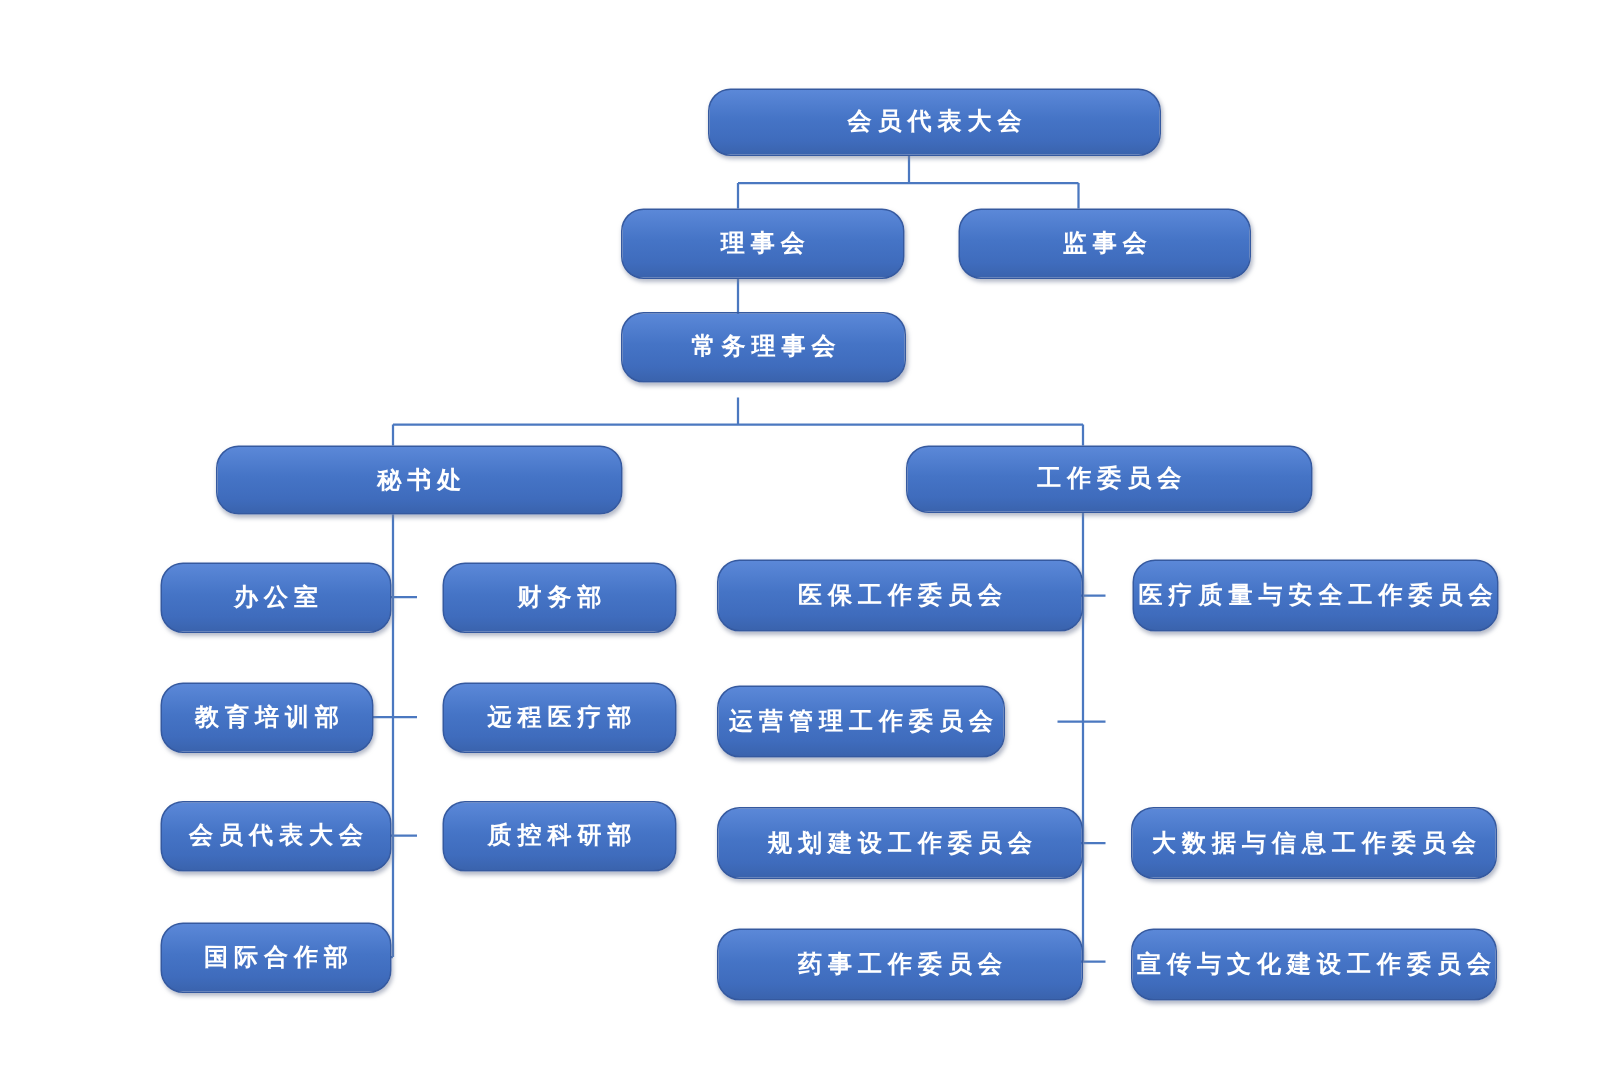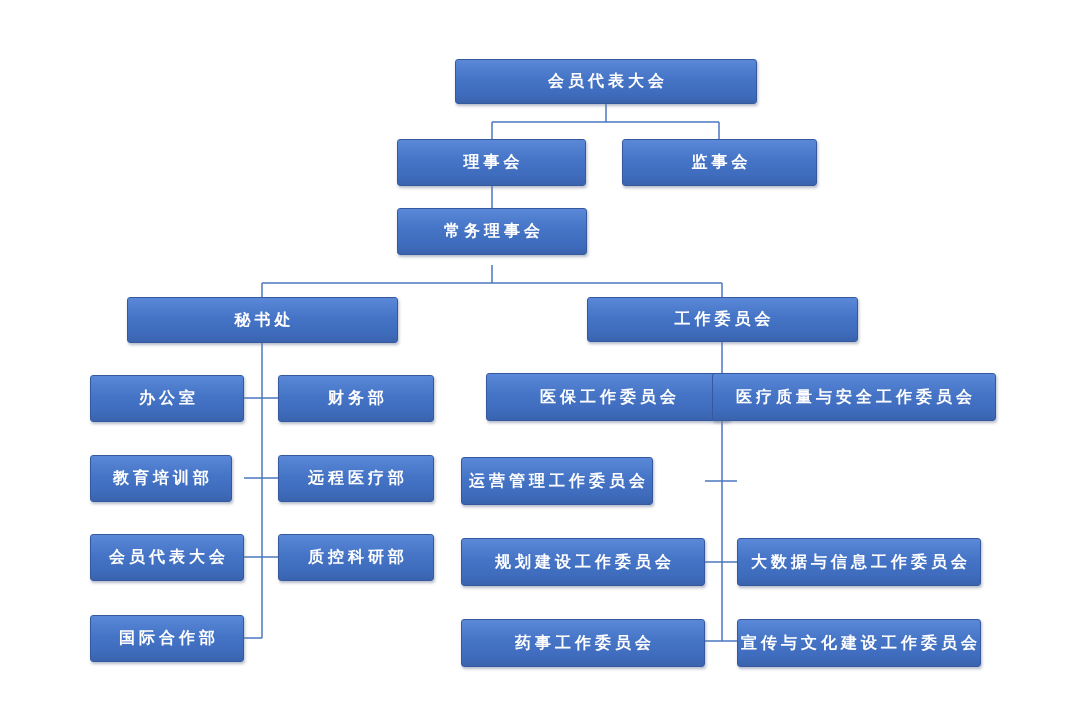--- a/index.html
+++ b/index.html
@@ -31,22 +31,23 @@
     justify-content: center;
     color: #ffffff;
     font-weight: bold;
     font-size: 16px;
     letter-spacing: 4px;
     padding-left: 4px; 
     white-space: nowrap;
     text-align: center;
     background: linear-gradient(180deg, #5b88d8 0%, #4574c6 45%, #3f6cbd 78%, #3a63ad 100%);
     border: 1.5px solid #35599f;
-    border-radius: 3px;
+    border-radius: 15px;
     box-shadow: 1px 2px 3px rgba(120, 130, 155, 0.55);
+    margin-left: 17px;
   }
 </style>
 </head>
 <body>
 
 <div class="canvas">
 
   <svg class="connectors" viewBox="0 0 1068 728" xmlns="http://www.w3.org/2000/svg">
     <path d="M606 104 V122 M492 122 H719 M492 122 V139 M719 122 V139
              M492 186 V218
@@ -76,23 +77,23 @@
   <div class="node" style="left:90px;  top:455px; width:142px; height:47px">教育培训部</div>
 
   <div class="node" style="left:278px; top:455px; width:156px; height:47px">远程医疗部</div>
 
   <div class="node" style="left:90px;  top:534px; width:154px; height:47px">会员代表大会</div>
 
   <div class="node" style="left:278px; top:534px; width:156px; height:47px">质控科研部</div>
 
   <div class="node" style="left:90px;  top:615px; width:154px; height:47px">国际合作部</div>
 
-  <div class="node" style="left:486px; top:373px; width:244px; height:48px">医保工作委员会</div>
+  <div class="node" style="left:461px; top:373px; width:244px; height:48px">医保工作委员会</div>
 
-  <div class="node" style="left:712px; top:373px; width:284px; height:48px">医疗质量与安全工作委员会</div>
+  <div class="node" style="left:738px; top:373px; width:244px; height:48px">医疗质量与安全工作委员会</div>
 
   <div class="node" style="left:461px; top:457px; width:192px; height:48px">运营管理工作委员会</div>
 
 
   <div class="node" style="left:461px; top:538px; width:244px; height:48px">规划建设工作委员会</div>
 
   <div class="node" style="left:737px; top:538px; width:244px; height:48px">大数据与信息工作委员会</div>
 
   <div class="node" style="left:461px; top:619px; width:244px; height:48px">药事工作委员会</div>
 

